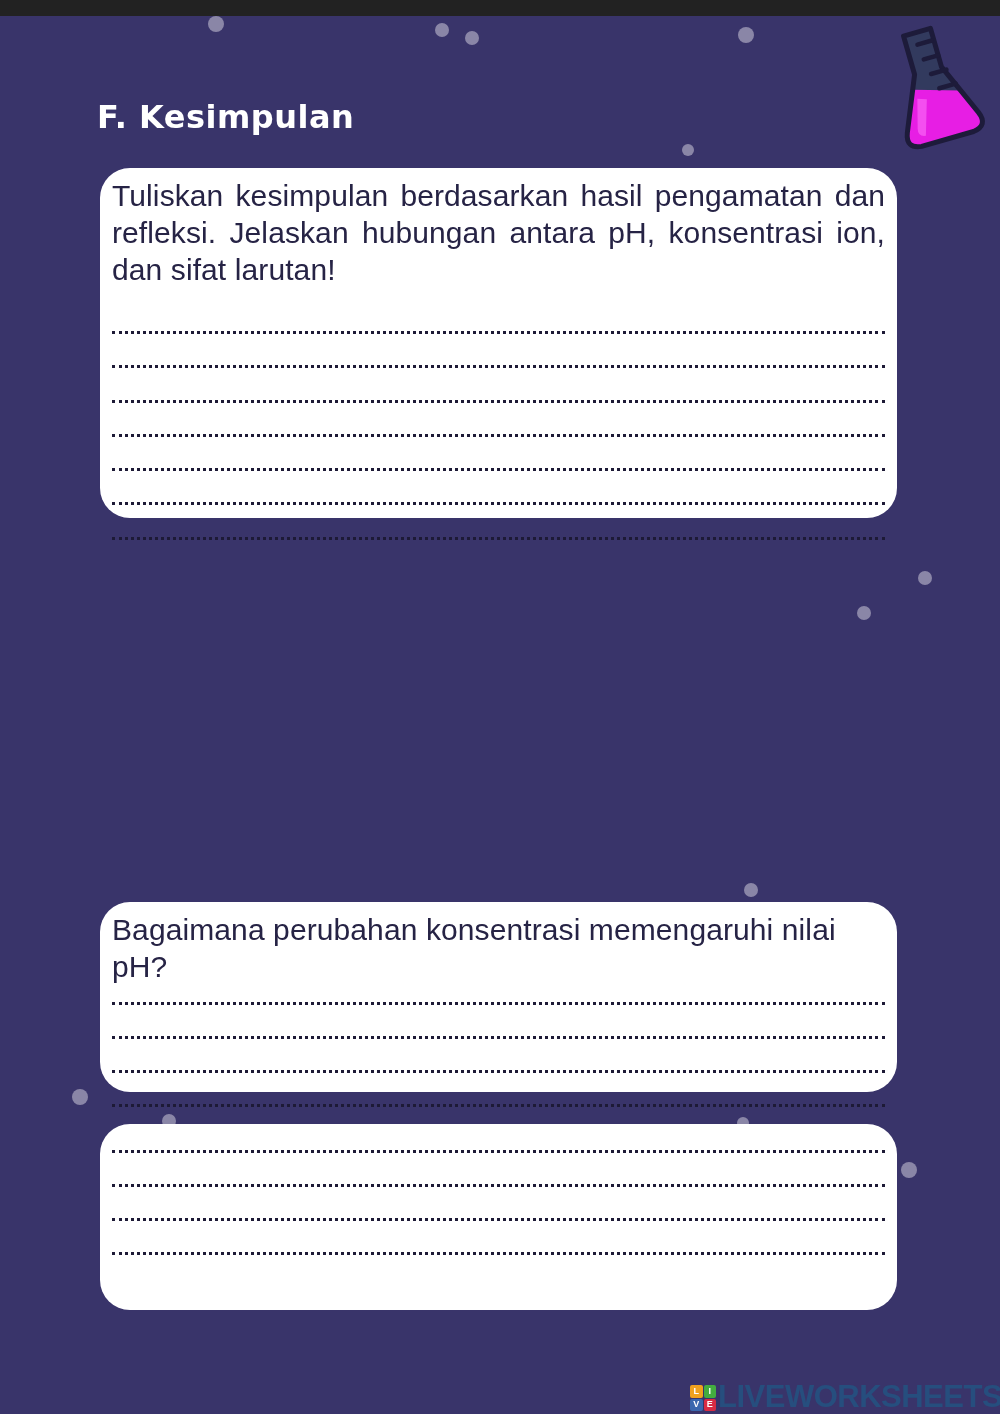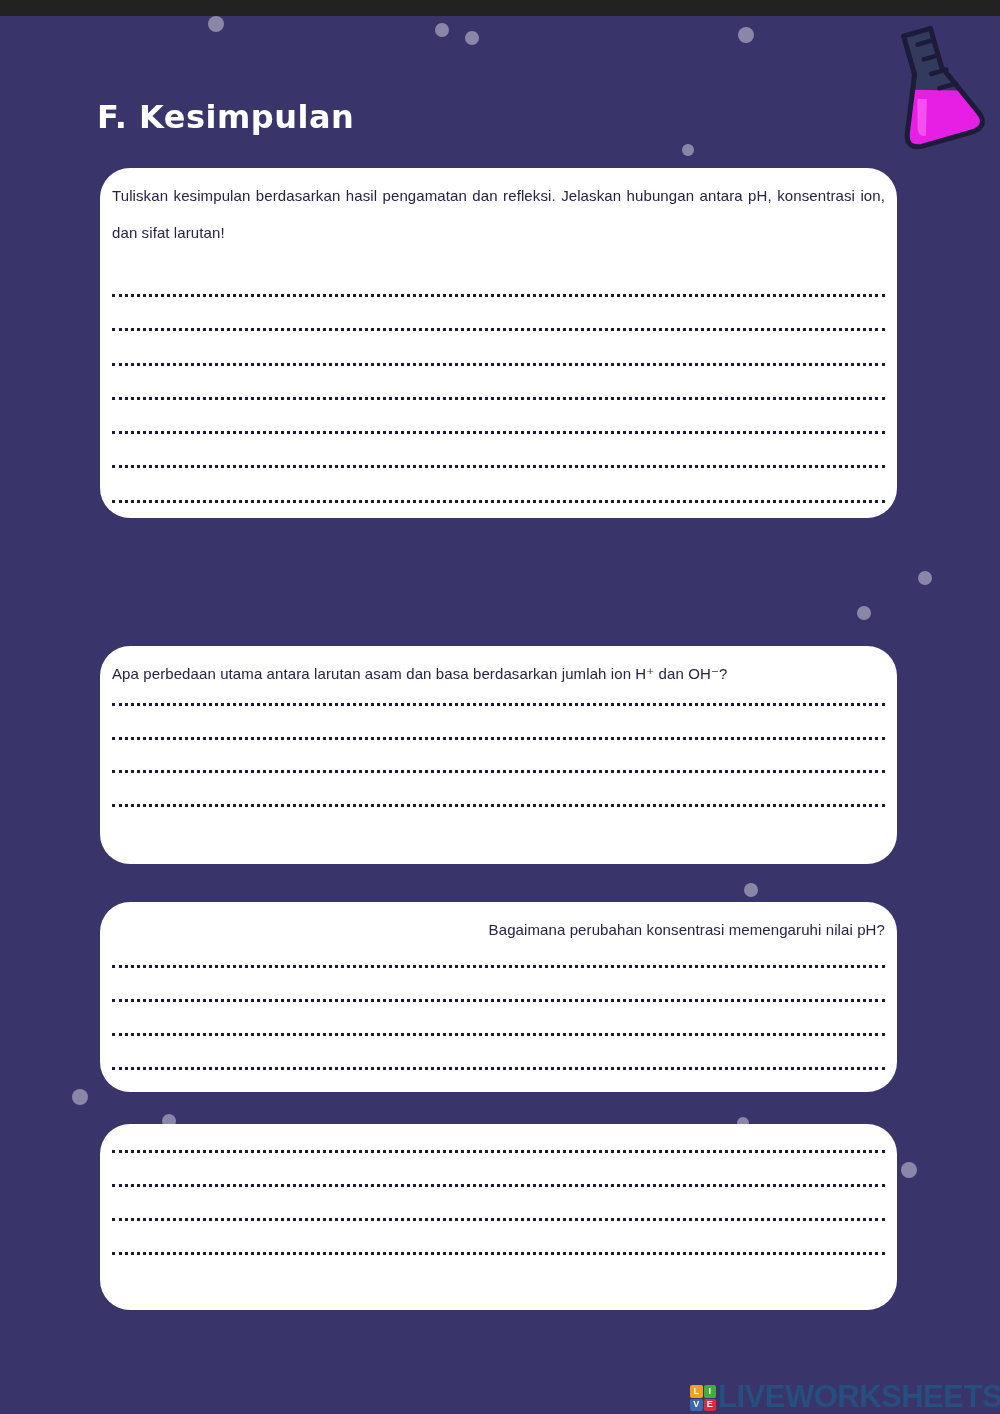--- a/index.html
+++ b/index.html
@@ -24,24 +24,24 @@
   .heading-g{top:562px}
   .card{
     position:absolute;left:100px;width:797px;background:var(--card-bg);
     border-radius:30px;padding:9px 12px 0 12px;color:var(--card-text);
   }
   .card-1{top:152px;height:350px}
   .card-2{top:630px;height:218px}
   .card-3{top:886px;height:190px}
   .card-4{top:1108px;height:186px}
   .q-text{
-    font-size:15px;line-height:37px;color:var(--card-text);
+    font-size:30px;line-height:37px;color:var(--card-text);
     text-align:justify;letter-spacing:.1px;
   }
-  .card-3 .q-text,.card-4 .q-text{text-align:right}
+  .card-3 .q-text,.card-4 .q-text{text-align:left}
   .answer-line{height:34px;border-bottom:3px dotted var(--line-dot-color)}
   .card-1 .answer-line{height:34.3px}
   .card-1 .answer-line:first-child{height:45px}
   .card-2 .answer-line{height:33.5px}
   .card-2 .answer-line:first-child{height:14px}
   .card-3 .answer-line:first-child{height:20px}
   .card-4 .answer-line:first-child{height:20px}
   .flask-wrap{position:absolute;left:872px;top:2px;width:122px;height:150px}
   .footer{position:absolute;left:690px;top:1366px;display:flex;align-items:flex-start}
   .logo-grid{
@@ -103,29 +103,20 @@
         <div class="answer-line"></div>
         <div class="answer-line"></div>
         <div class="answer-line"></div>
         <div class="answer-line"></div>
         <div class="answer-line"></div>
         <div class="answer-line"></div>
       </div>
   </div>
 
 
-  <div class="card card-2">
-    <div class="q-text">Apa perbedaan utama antara larutan asam dan basa berdasarkan jumlah ion H⁺ dan OH⁻?</div>
-    <div class="lines">
-        <div class="answer-line"></div>
-        <div class="answer-line"></div>
-        <div class="answer-line"></div>
-        <div class="answer-line"></div>
-      </div>
-  </div>
 
   <div class="card card-3">
     <div class="q-text">Bagaimana perubahan konsentrasi memengaruhi nilai pH?</div>
     <div class="lines">
         <div class="answer-line"></div>
         <div class="answer-line"></div>
         <div class="answer-line"></div>
         <div class="answer-line"></div>
       </div>
   </div>

